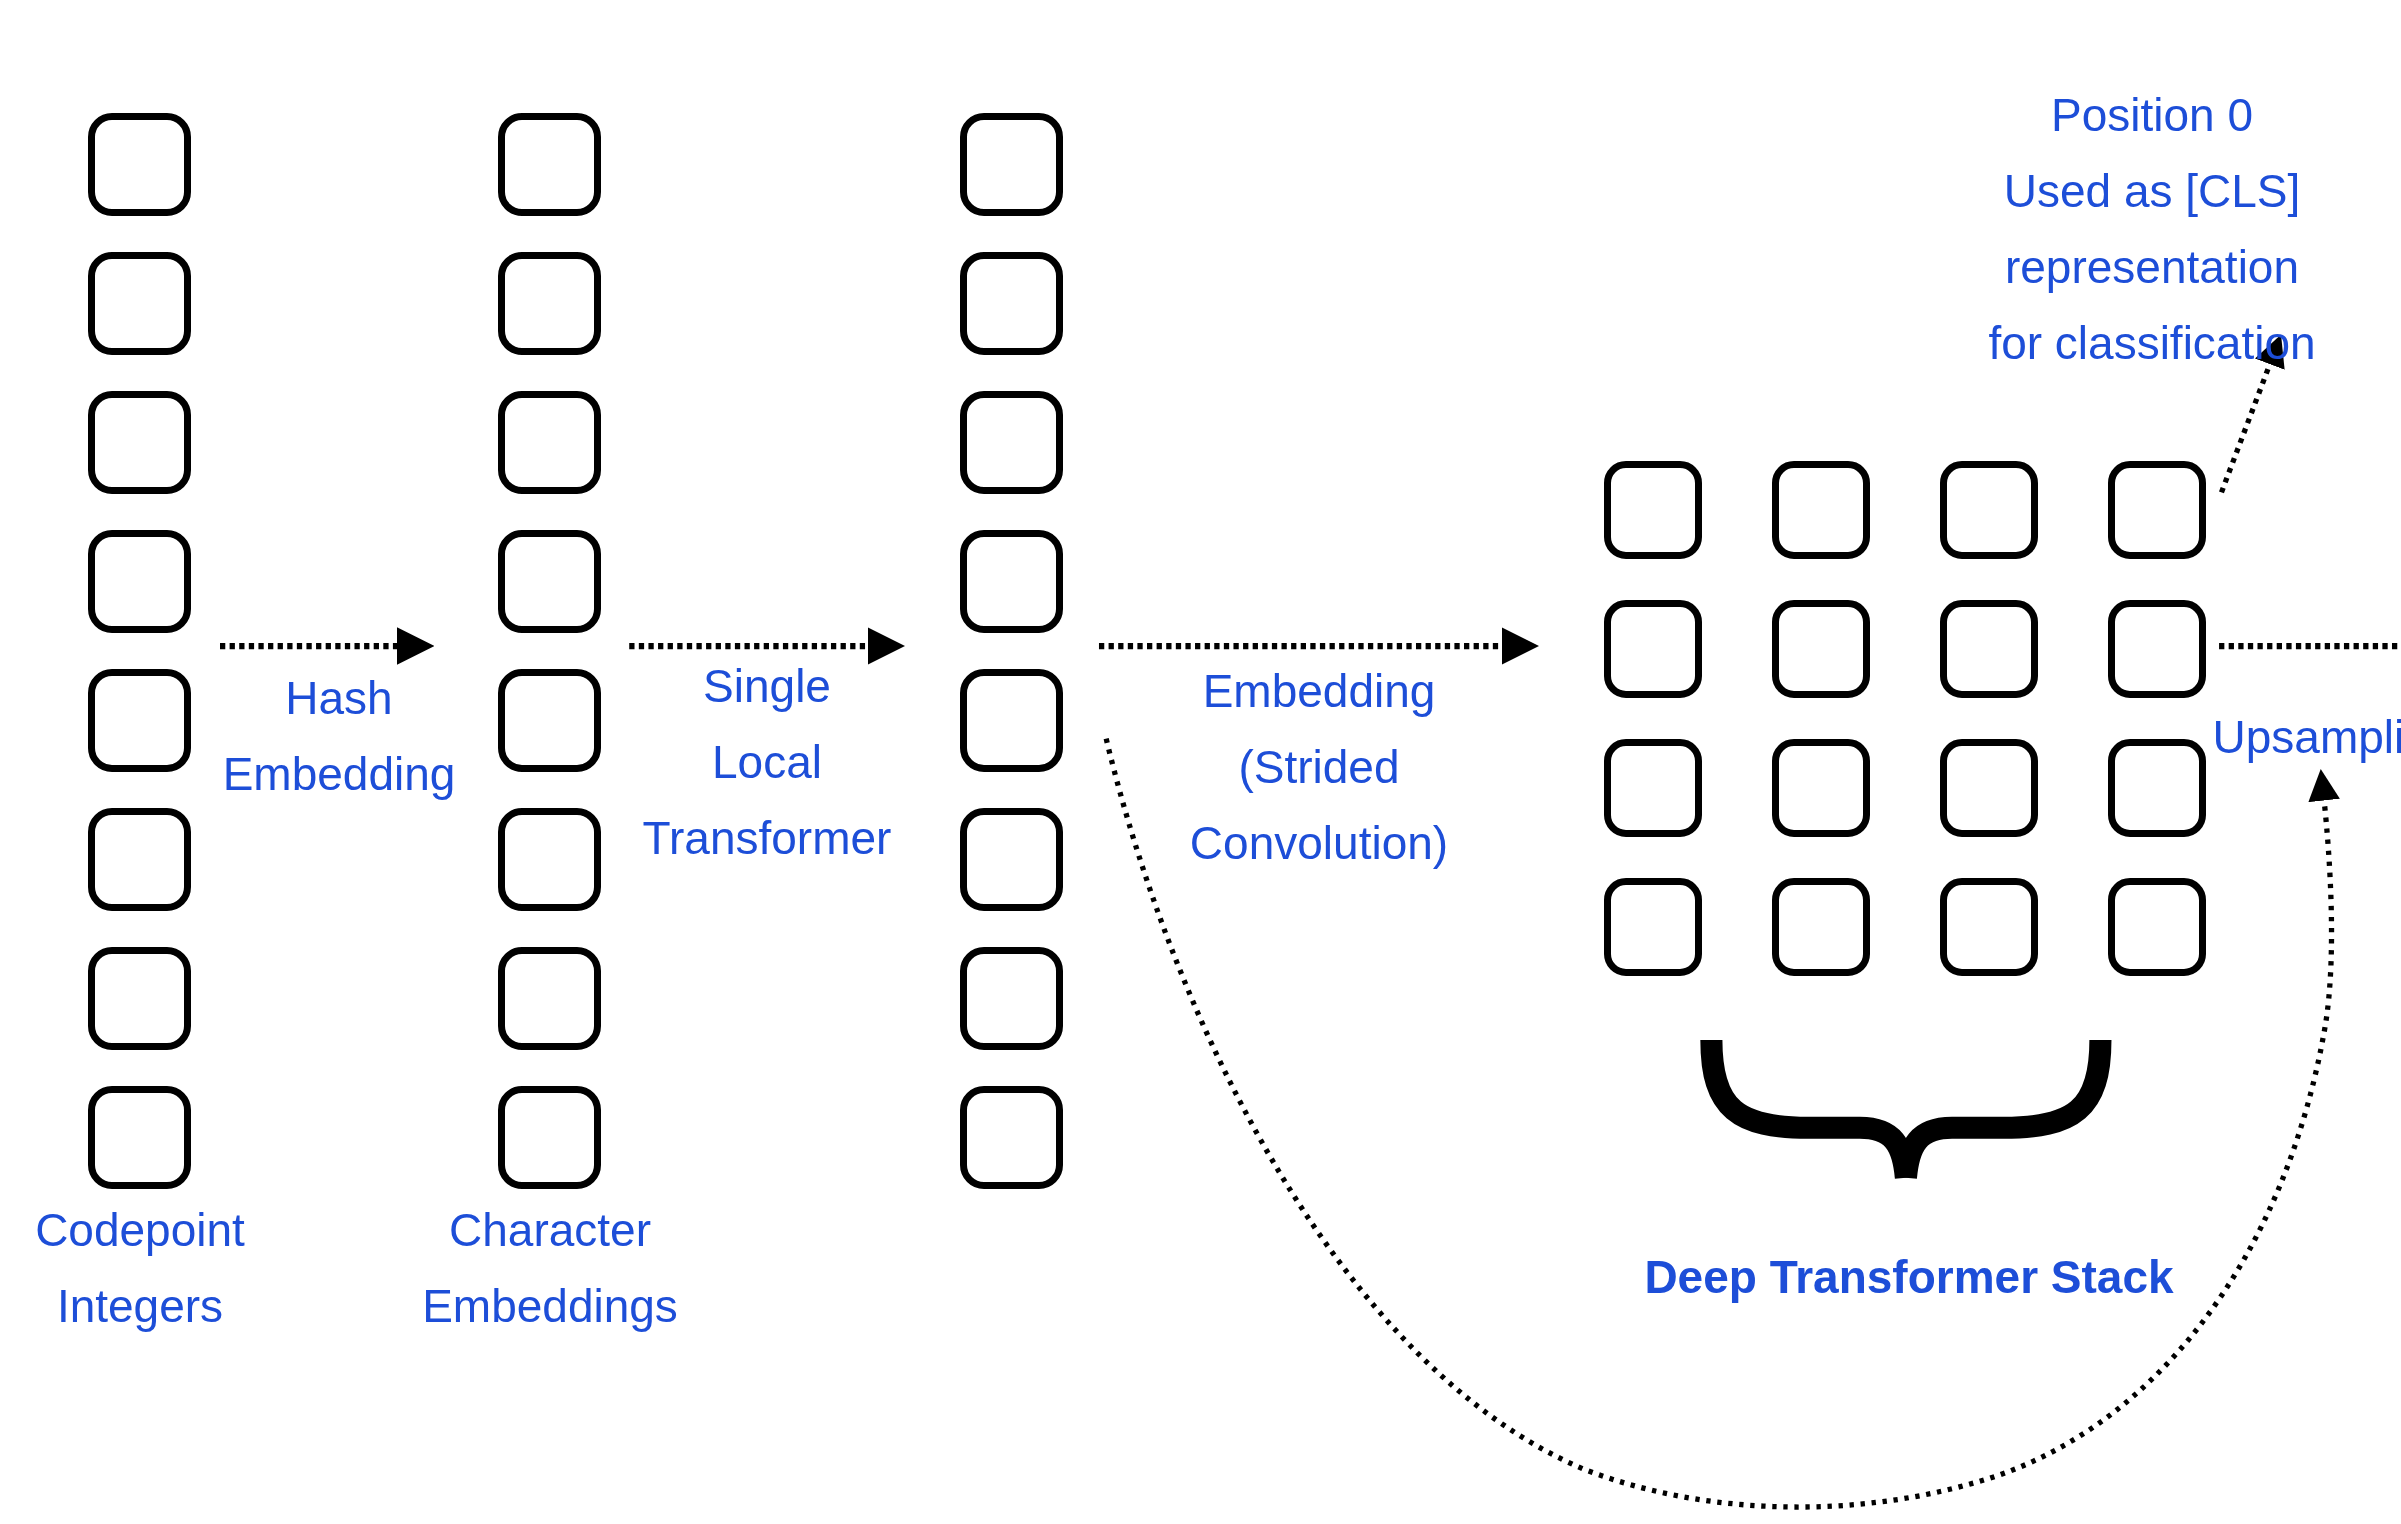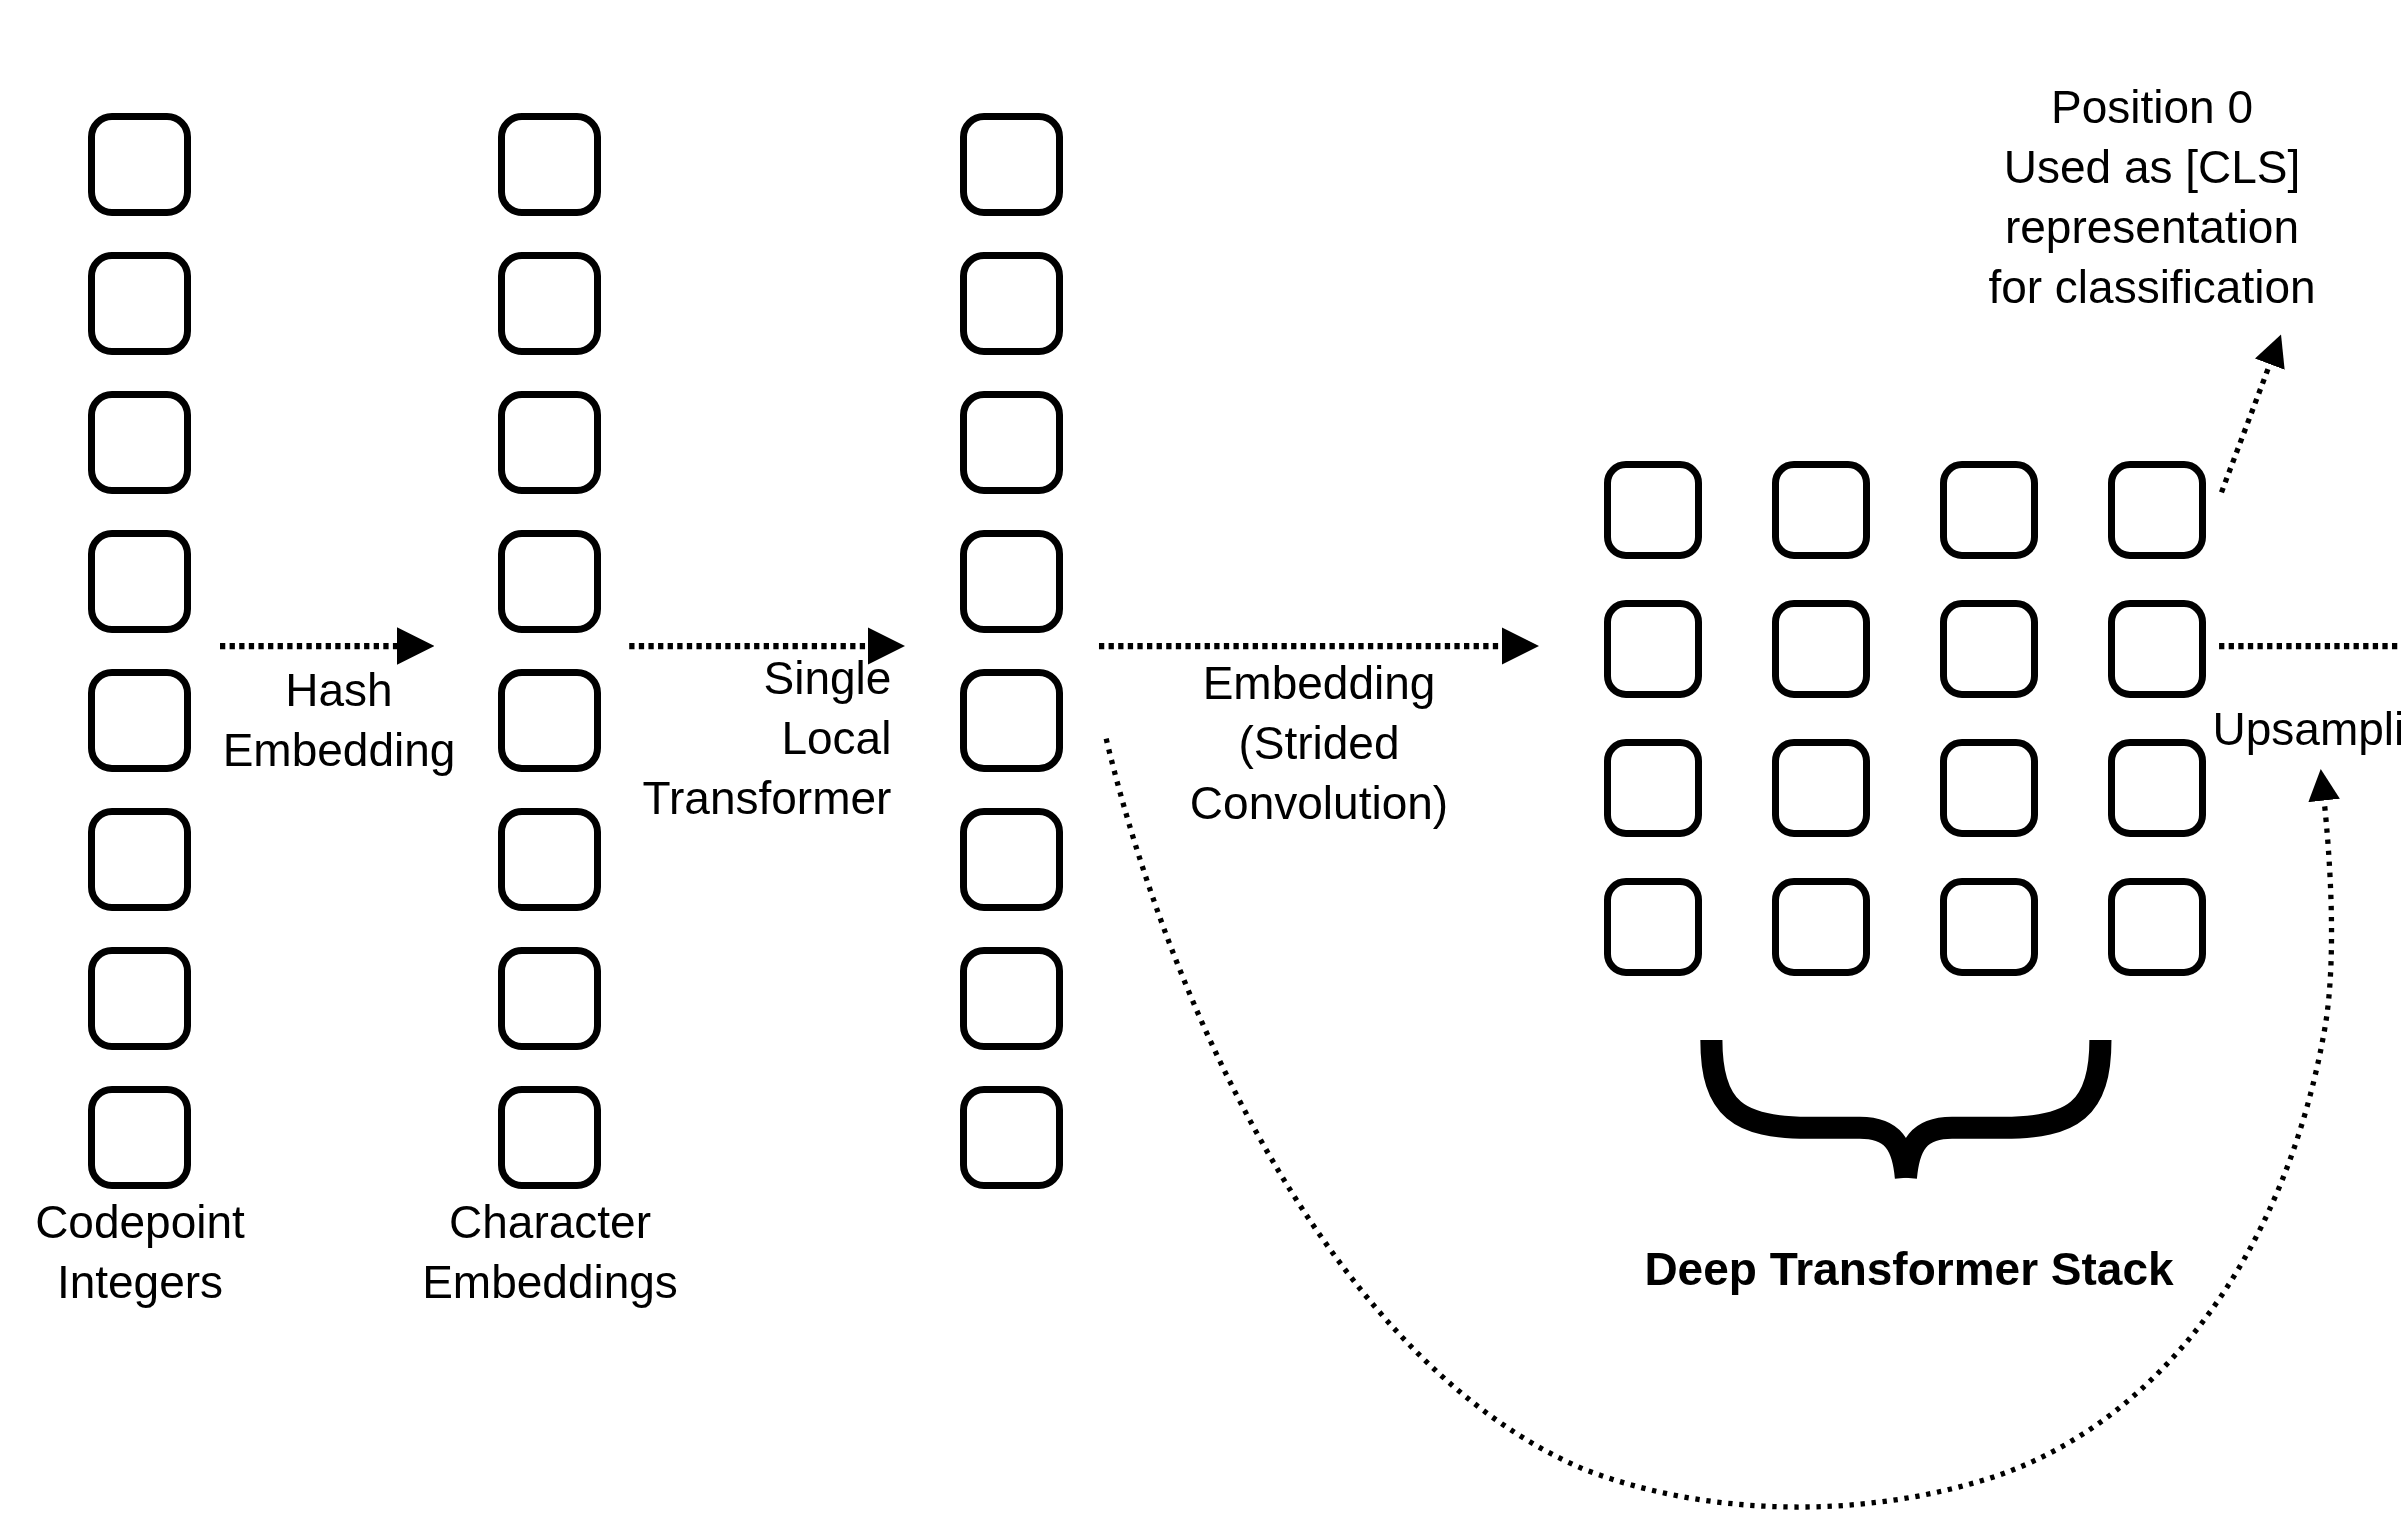--- a/index.html
+++ b/index.html
@@ -51,29 +51,29 @@
     width: 98px;
     height: 98px;
     border-radius: 22px;
   }
   .lbl {
     position: absolute;
     transform: translateX(-50%);
     text-align: center;
     white-space: pre-line;
     font-size: 46px;
-    line-height: 60px;
-    color: #000000;
+    line-height: 76px;
+    color: #1d4ed8;
   }
   .lbl-col1 { left: 140px;  top: 1192px; }
   .lbl-col2 { left: 550px; top: 1192px; }
   .lbl-col3 { left: 1012px; top: 1192px; }
   .lbl-deep { left: 1909px; top: 1239px; font-weight: bold; }
   .lbl-hash { left: 339px;  top: 660px; text-align: center; }
-  .lbl-slt  { left: 767px; top: 648px; text-align: right; }
+  .lbl-slt  { left: 767px; top: 648px; }
   .lbl-down { left: 1319px; top: 653px; }
   .lbl-up   { left: 2334px; top: 699px; }
   .lbl-cls  { left: 2152px; top: 77px; }
 </style>
 </head>
 <body>
 
 <div class="canvas">
 
   <svg class="arrow-layer" viewBox="0 0 6885 3175" xmlns="http://www.w3.org/2000/svg">

